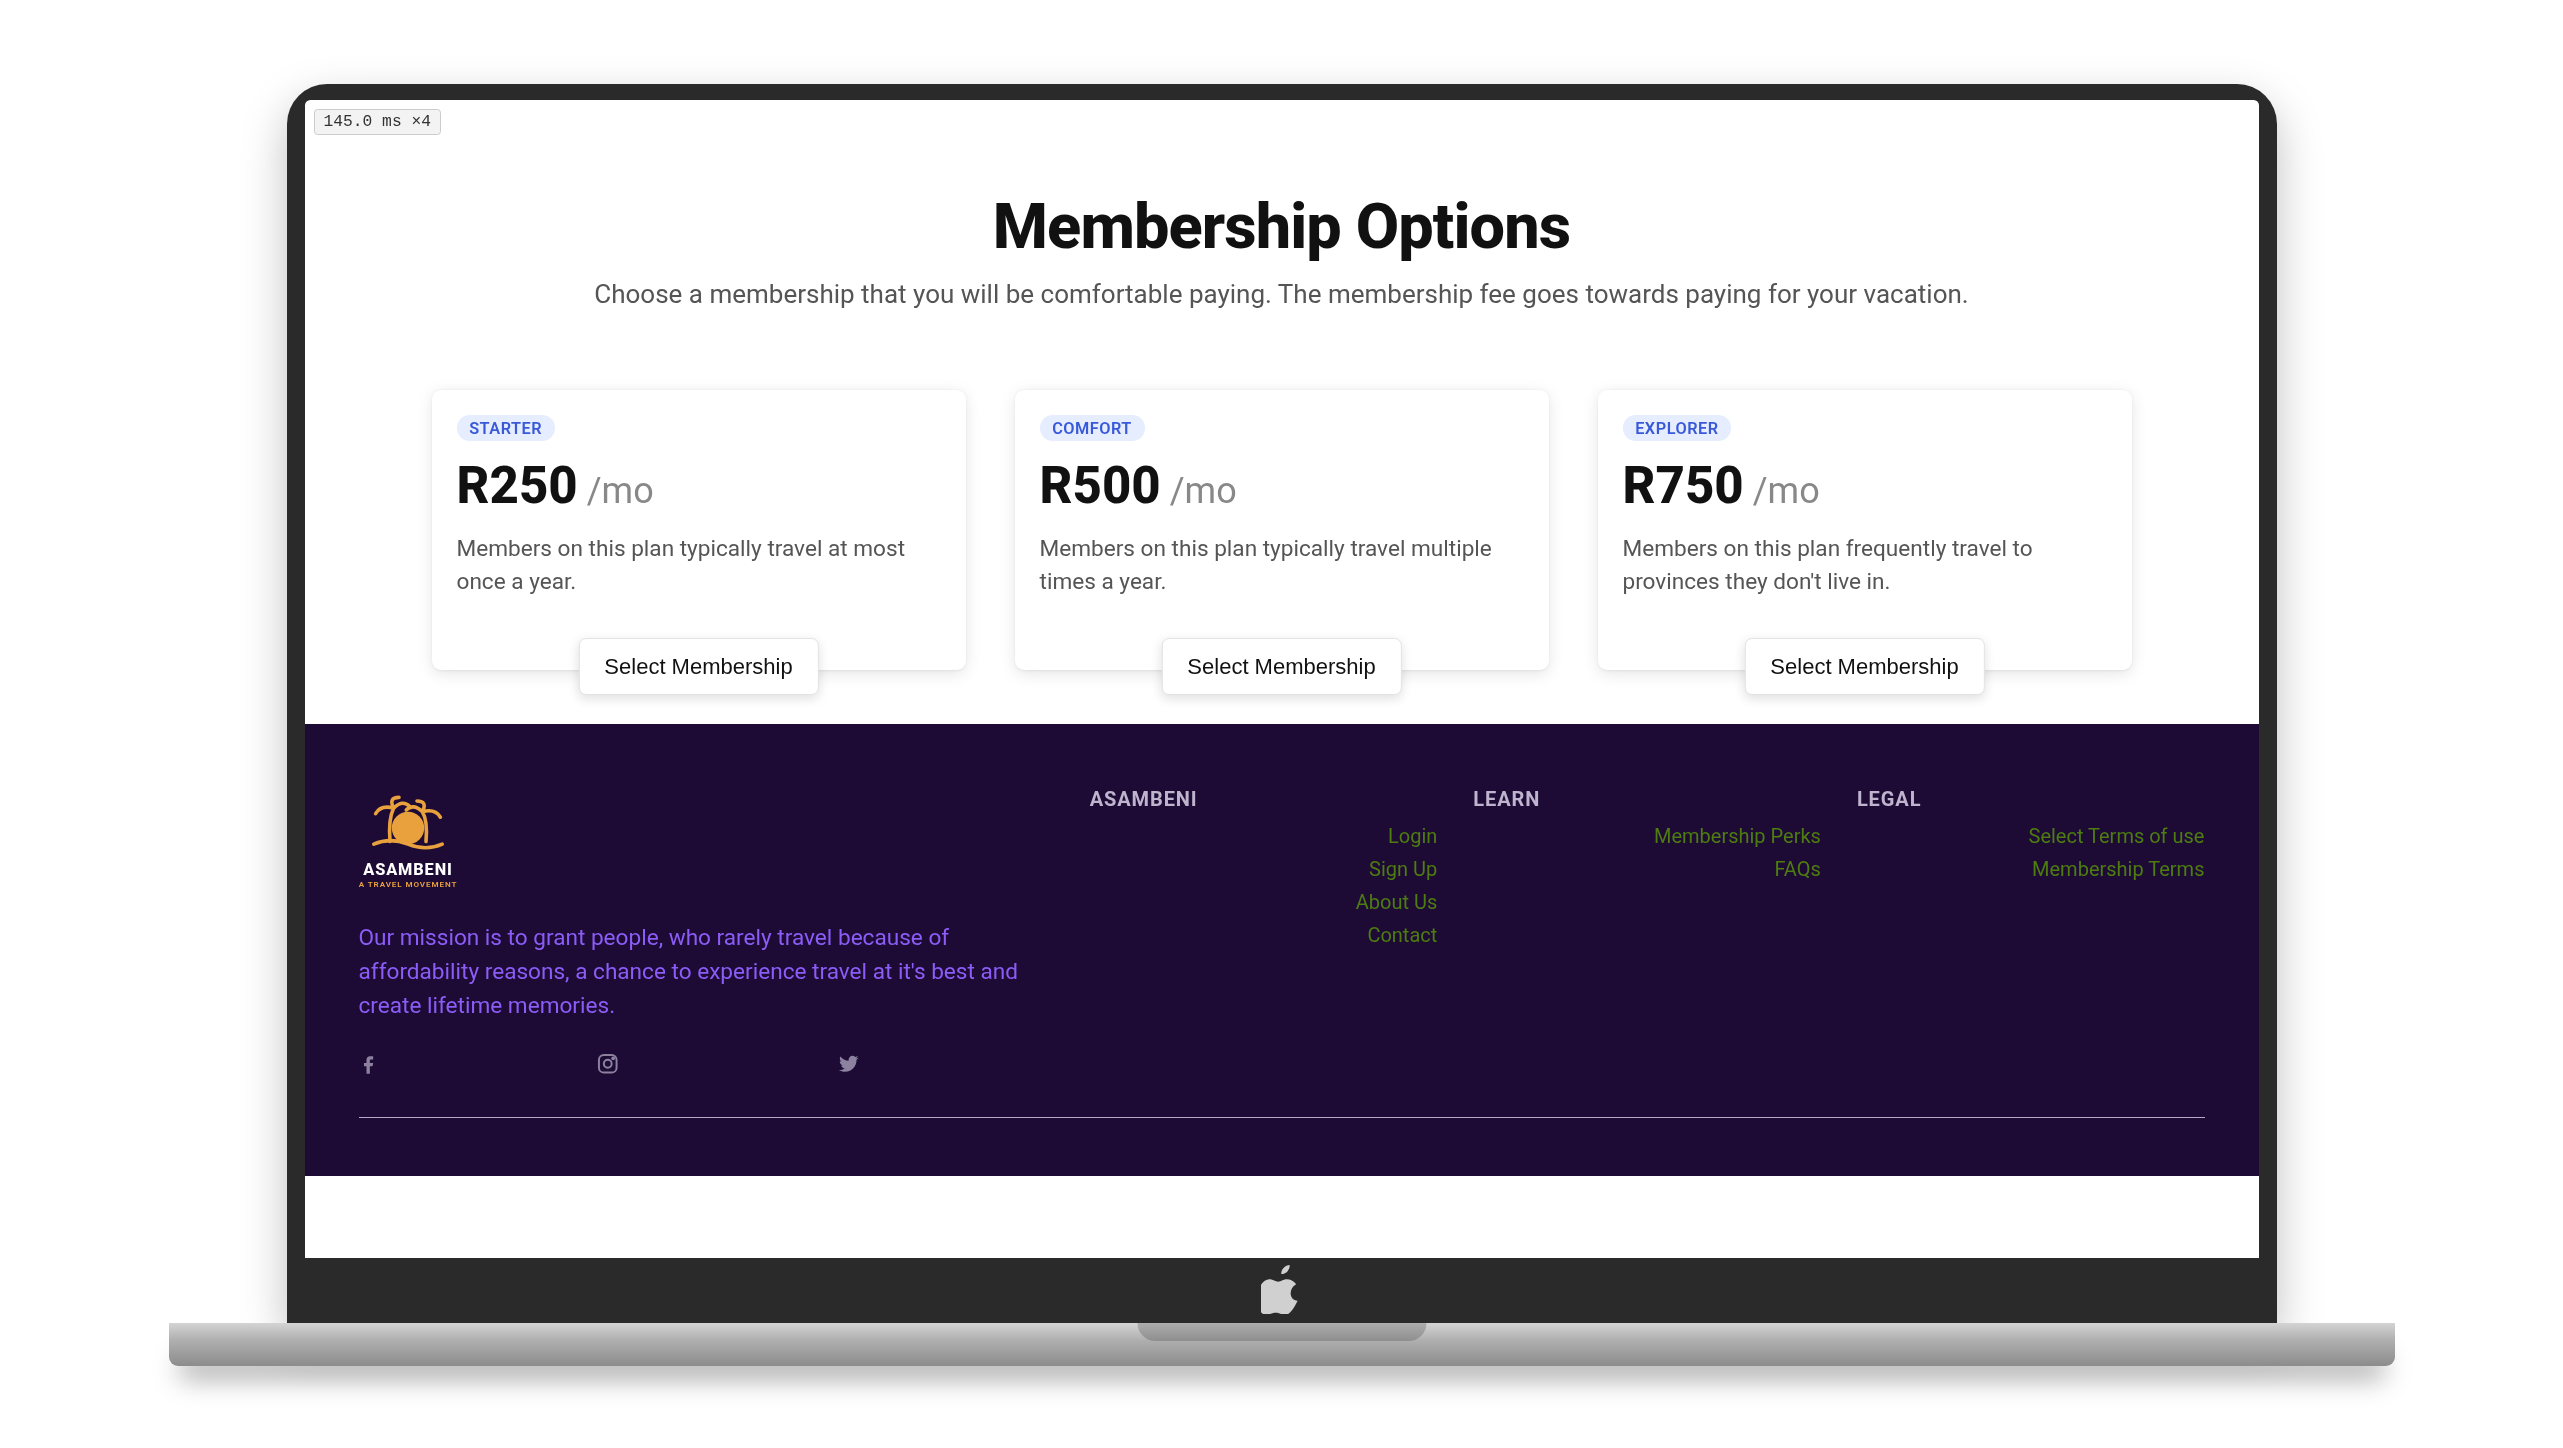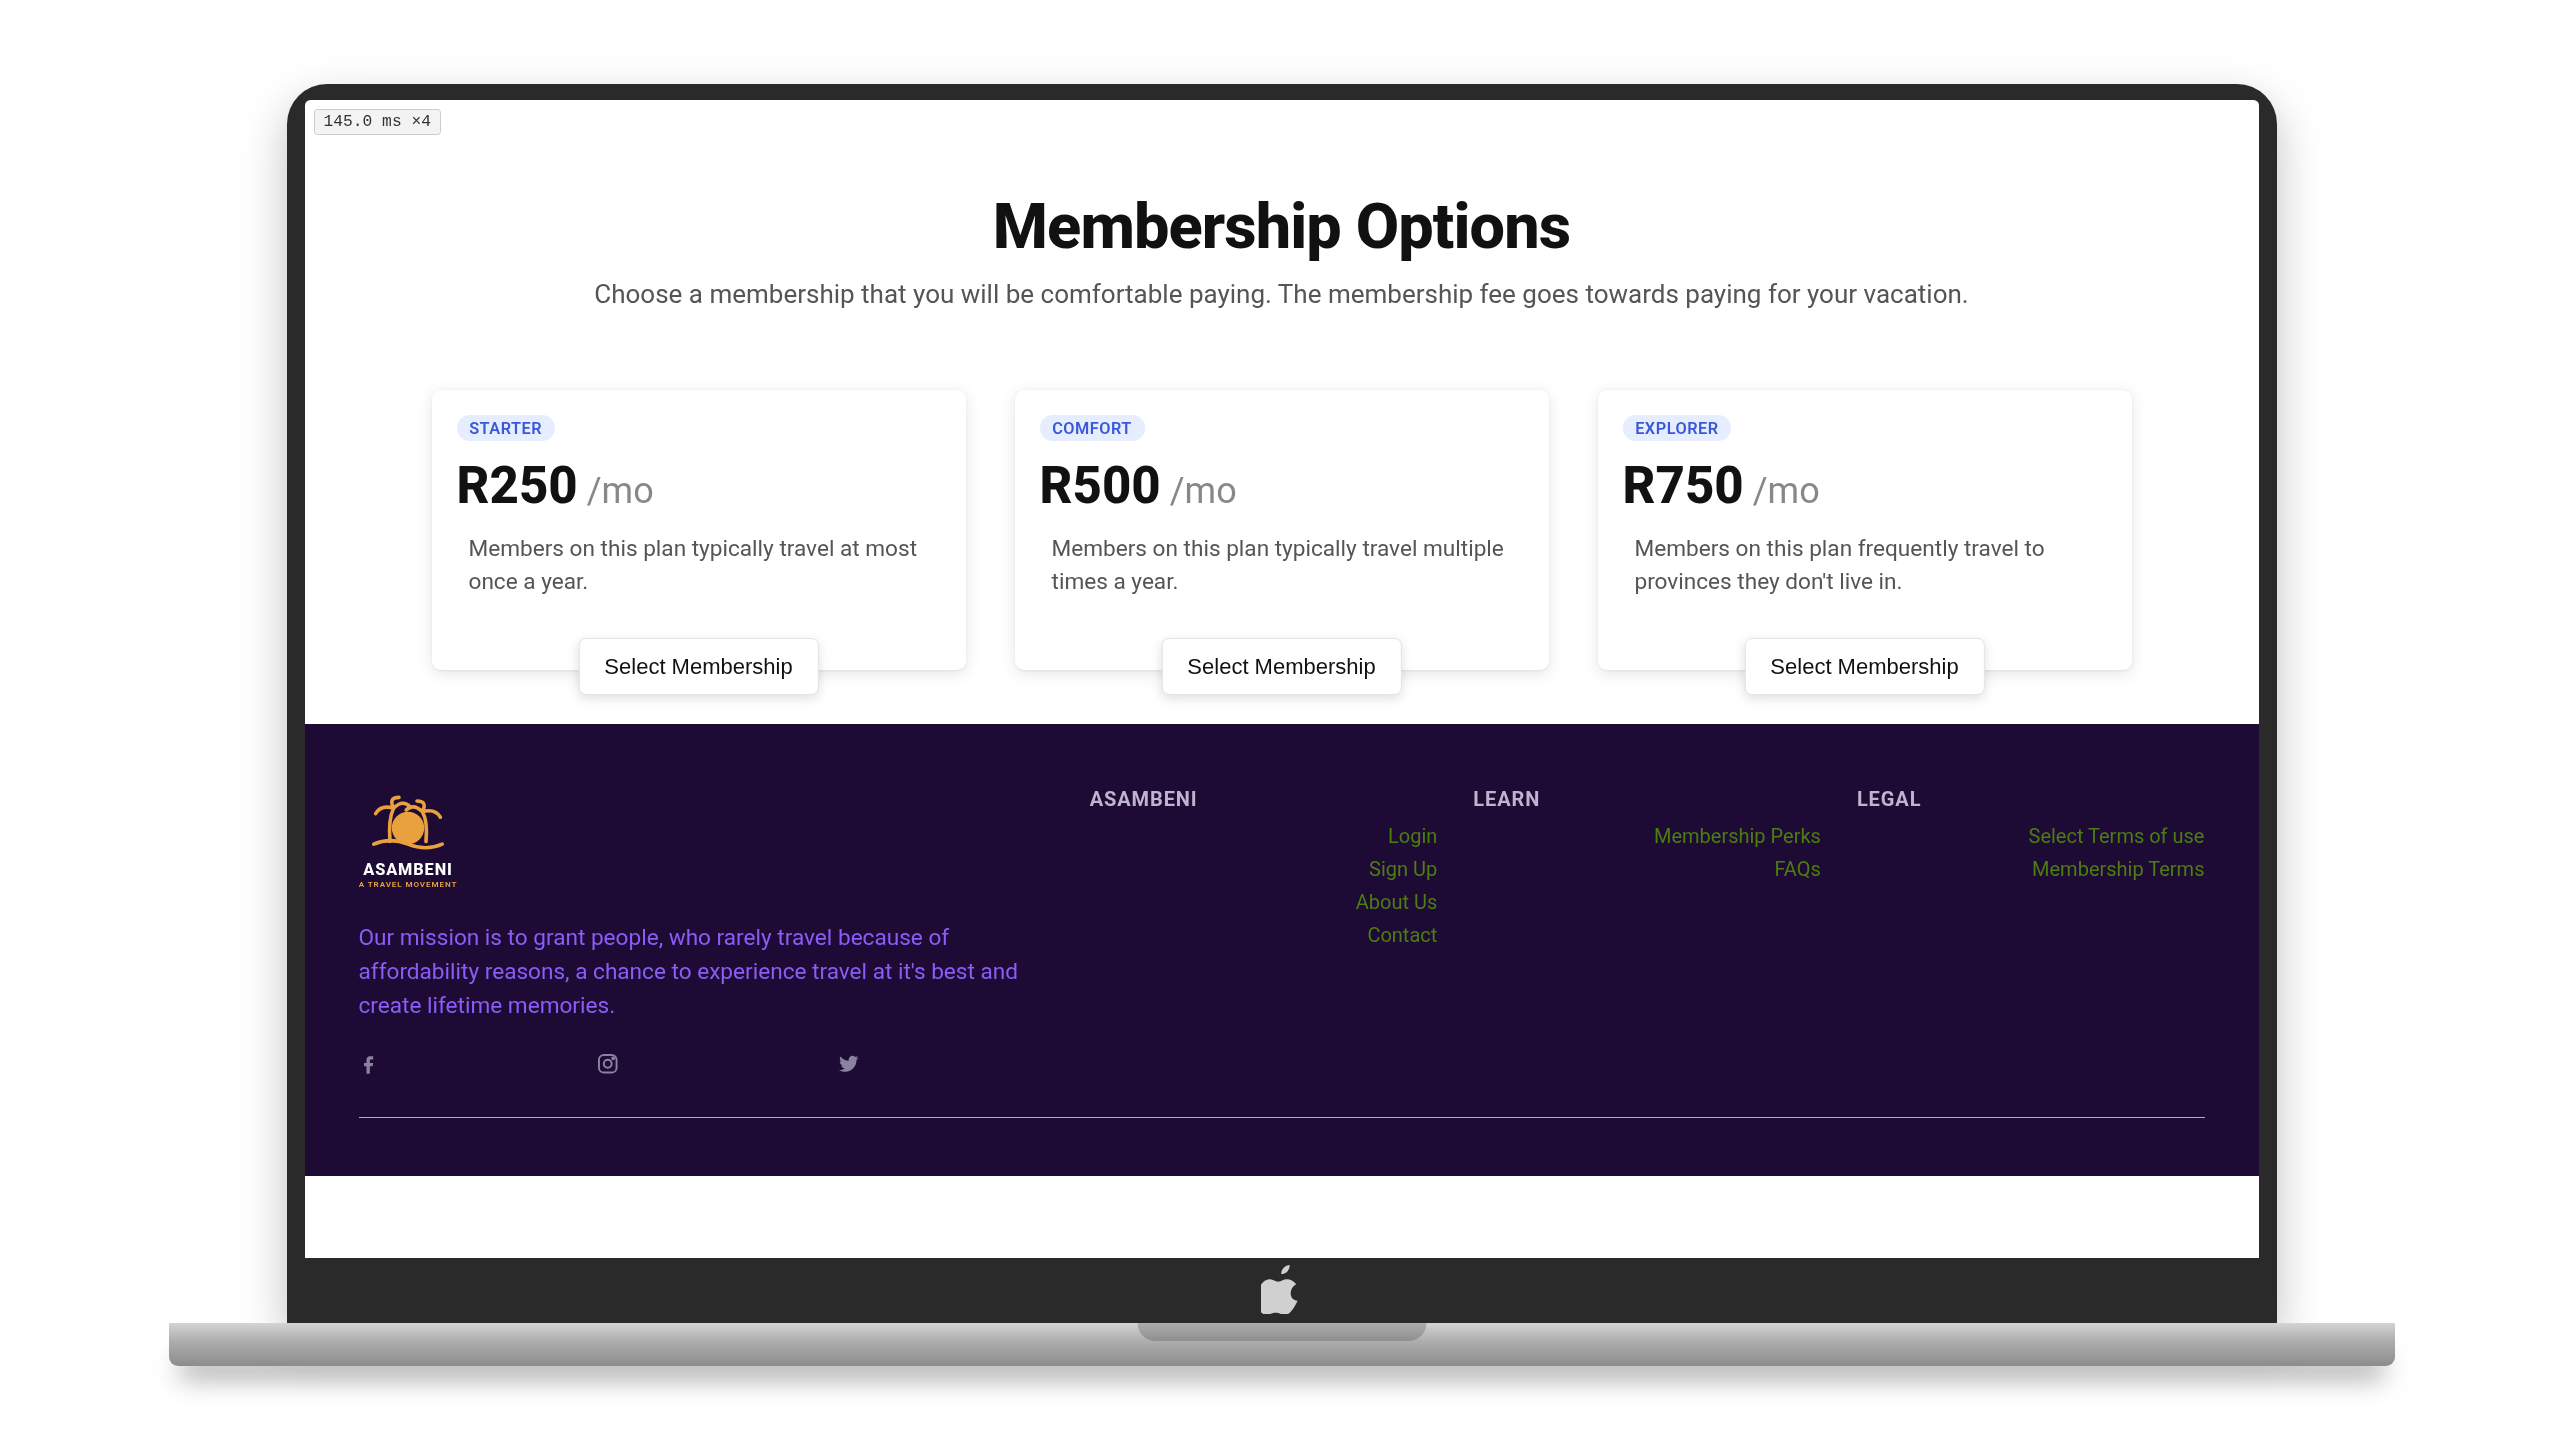--- a/index.html
+++ b/index.html
@@ -99,21 +99,20 @@
   }
   .plan-period {
     font-size: 36px;
     color: #888;
     font-weight: 400;
   }
   .plan-desc {
     font-size: 22.6px;
     color: #555;
     line-height: 1.45;
-    margin-left: 12px;
   }
   .plan-btn {
     position: absolute;
     left: 50%;
     transform: translateX(-50%);
     bottom: -25px;
     background: #fff;
     border: 0.9px solid #e3e3e3;
     border-radius: 7.2px;
     padding: 14.5px 25px;

